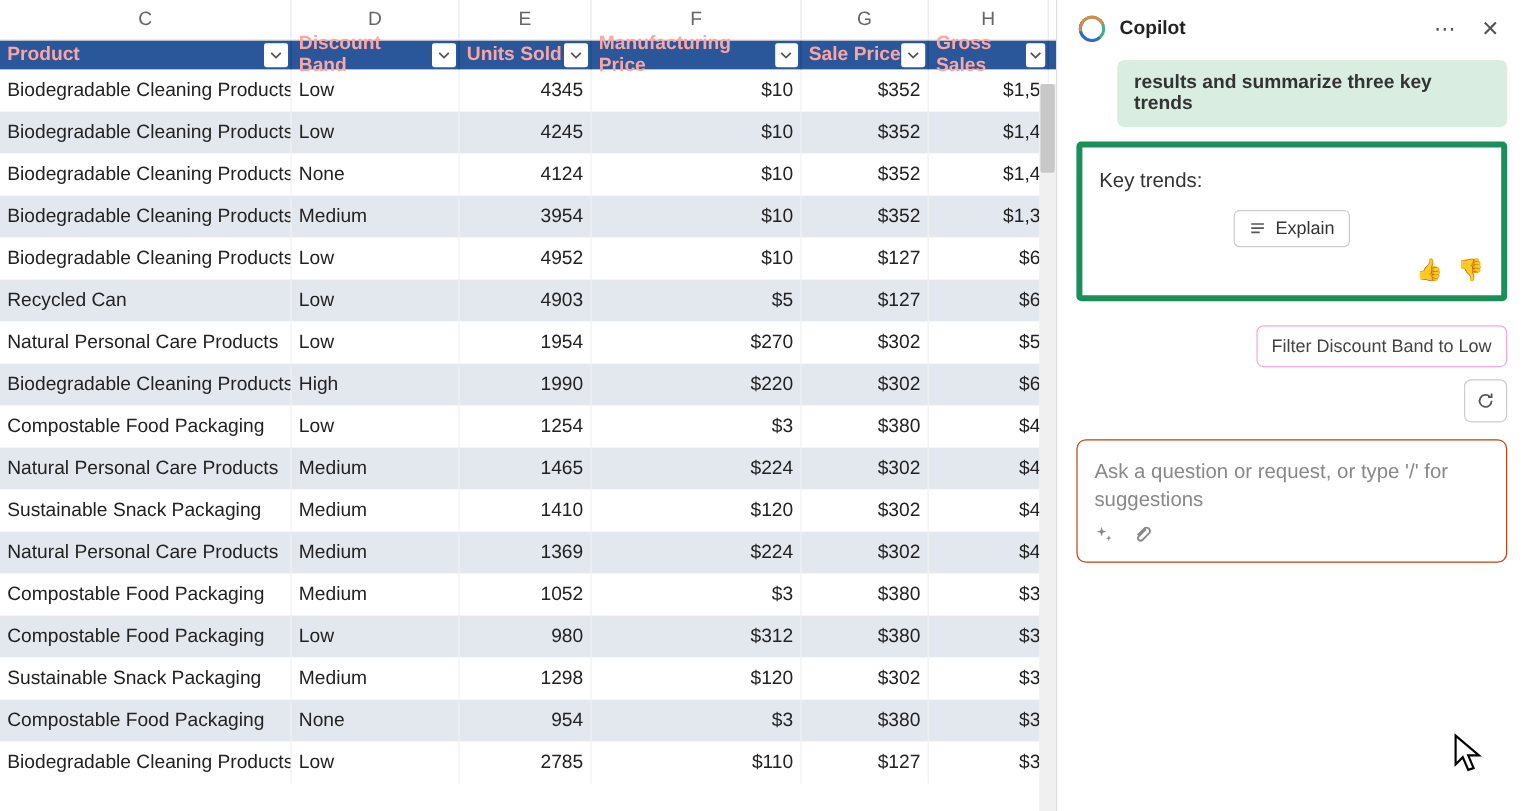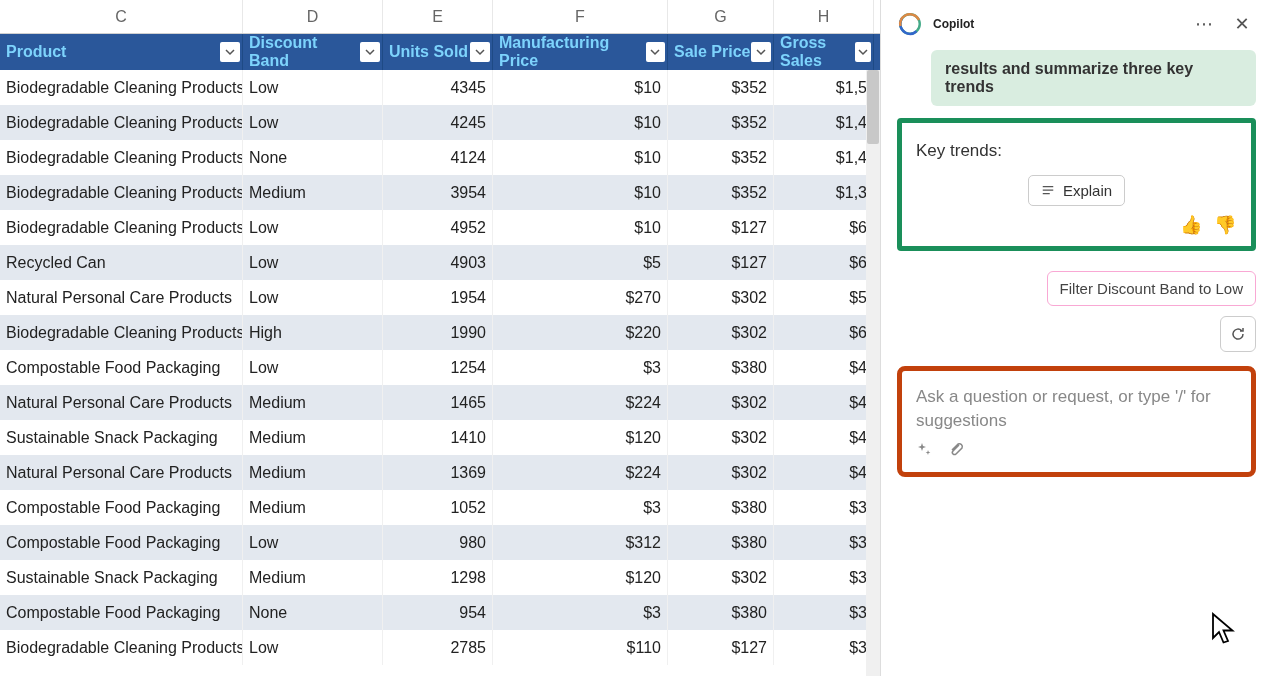--- a/index.html
+++ b/index.html
@@ -32,23 +32,23 @@
 }
 .col-c { width: 243px; }
 .col-d { width: 140px; }
 .col-e { width: 110px; }
 .col-f { width: 175px; }
 .col-g { width: 106px; }
 .col-h { width: 100px; }
 
 .header-row {
   display: flex;
-  height: 36px;
+  height: 24px;
   background: #2a579a;
-  color: #7dd3fc;
+  color: #fca5a5;
   font-weight: 600;
   font-size: 16px;
 }
 .header-cell {
   display: flex;
   align-items: center;
   justify-content: space-between;
   padding-left: 6px;
   padding-right: 2px;
   border-right: 1px solid #1e4a85;
@@ -120,21 +120,21 @@
   display: flex;
   align-items: center;
   gap: 10px;
   padding-bottom: 12px;
 }
 .cp-logo {
   width: 26px;
   height: 26px;
 }
 .cp-title {
-  font-size: 12px;
+  font-size: 16px;
   font-weight: 600;
   color: #222;
   flex: 1;
 }
 .cp-more, .cp-close {
   width: 28px;
   height: 28px;
   display: flex;
   align-items: center;
   justify-content: center;
@@ -220,21 +220,21 @@
   height: 36px;
   border-radius: 6px;
   display: flex;
   align-items: center;
   justify-content: center;
   cursor: pointer;
   color: #555;
 }
 
 .input-box {
-  border: 5px solid #c2410c;
+  border: 1px solid #c2410c;
   border-radius: 8px;
   padding: 14px 2px 10px 14px;
   margin-top: 4px;
 }
 .input-placeholder {
   color: #888;
   font-size: 17px;
   line-height: 1.4;
   min-height: 48px;
 }

